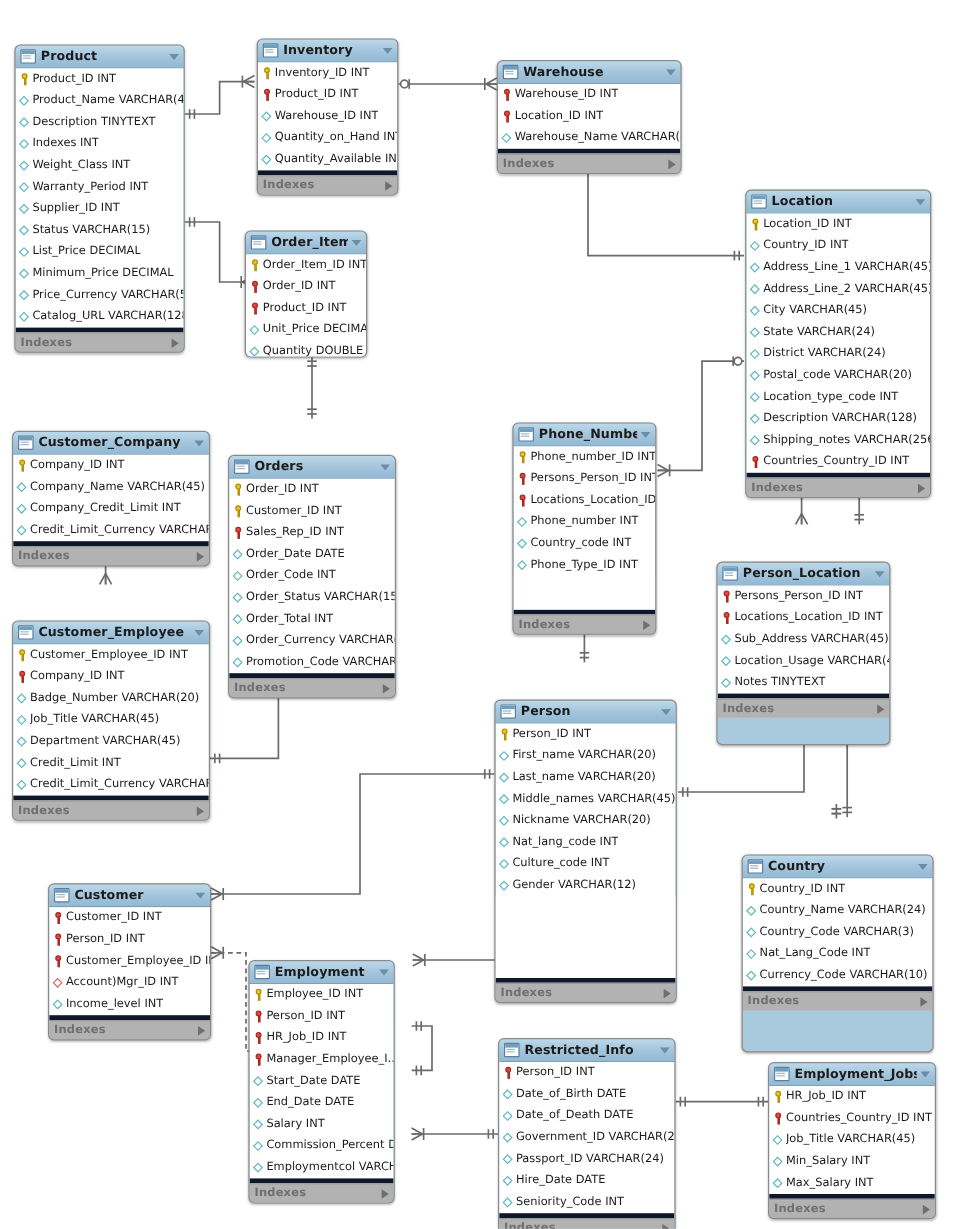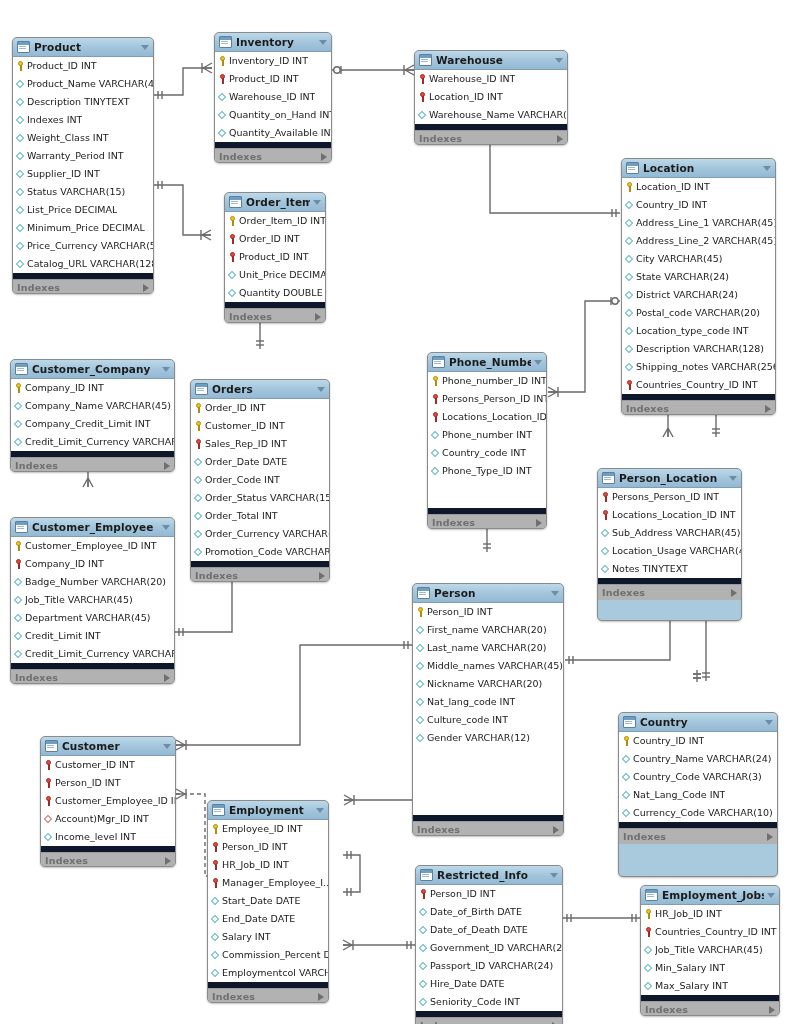--- a/index.html
+++ b/index.html
@@ -16,21 +16,21 @@
        padding:0 4px 0 4px;border-radius:4px 4px 0 0;}
   .hdr .tname{font-size:10.5px;font-weight:bold;color:#1b1b1b;flex:1;
        white-space:nowrap;overflow:hidden;letter-spacing:.1px;}
   .tblico{width:11px;height:10px;margin-right:4px;flex:none;
        background:#ffffff;border:1px solid #5b7f9c;border-radius:1px;position:relative;}
   .tblico:before{content:"";position:absolute;left:0;top:0;right:0;height:3px;background:#6f9ec1;}
   .tblico:after{content:"";position:absolute;left:1px;top:4px;width:7px;height:1px;
        background:#9fb9cc;box-shadow:0 2px 0 #9fb9cc;}
   .caret{width:0;height:0;border-left:4.5px solid transparent;border-right:4.5px solid transparent;
        border-top:5px solid #6b8ea8;margin-left:3px;flex:none;}
-  .cols{background:#ffffff;border-bottom:6px solid #0f172a;}
+  .cols{background:#ffffff;border-bottom:4px solid #0f172a;}
   .col{height:18px;line-height:18px;display:flex;align-items:center;
        padding-left:3px;white-space:nowrap;overflow:hidden;}
   .col .cn{font-size:9.5px;color:#1a1a1a;overflow:hidden;text-overflow:clip;white-space:nowrap;}
   .ico{width:9px;height:11px;margin-right:2px;flex:none;position:relative;}
   .ico.pk:before{content:"";position:absolute;left:2px;top:0;width:5px;height:5px;
        border-radius:50%;background:#f2c318;border:1px solid #b08f06;box-sizing:border-box;}
   .ico.pk:after{content:"";position:absolute;left:3.5px;top:4px;width:2px;height:6px;
        background:#f2c318;border-left:1px solid #b08f06;border-right:1px solid #b08f06;box-sizing:border-box;}
   .ico.fk:before{content:"";position:absolute;left:2px;top:0;width:5px;height:5px;
        border-radius:50%;background:#e8453c;border:1px solid #a32a23;box-sizing:border-box;}
@@ -408,21 +408,21 @@
         <div class="col">
           <span class="ico fk"></span>
           <span class="cn">Countries_Country_ID INT</span>
         </div>
       </div>
       <div class="idx">
         <span class="it">Indexes</span>
         <span class="iarrow"></span>
       </div>
     </div>
-    <div class="tbl" style="left: 224px; top: 162px; width: 102px; height: 131px;">
+    <div class="tbl" style="left: 204px; top: 162px; width: 102px; height: 106px; text-align: center;">
       <div class="hdr">
         <span class="tblico"></span>
         <span class="tname">Order_Item</span>
         <span class="caret"></span>
       </div>
       <div class="cols">
         <div class="col">
           <span class="ico pk"></span>
           <span class="cn">Order_Item_ID INT</span>
         </div>

